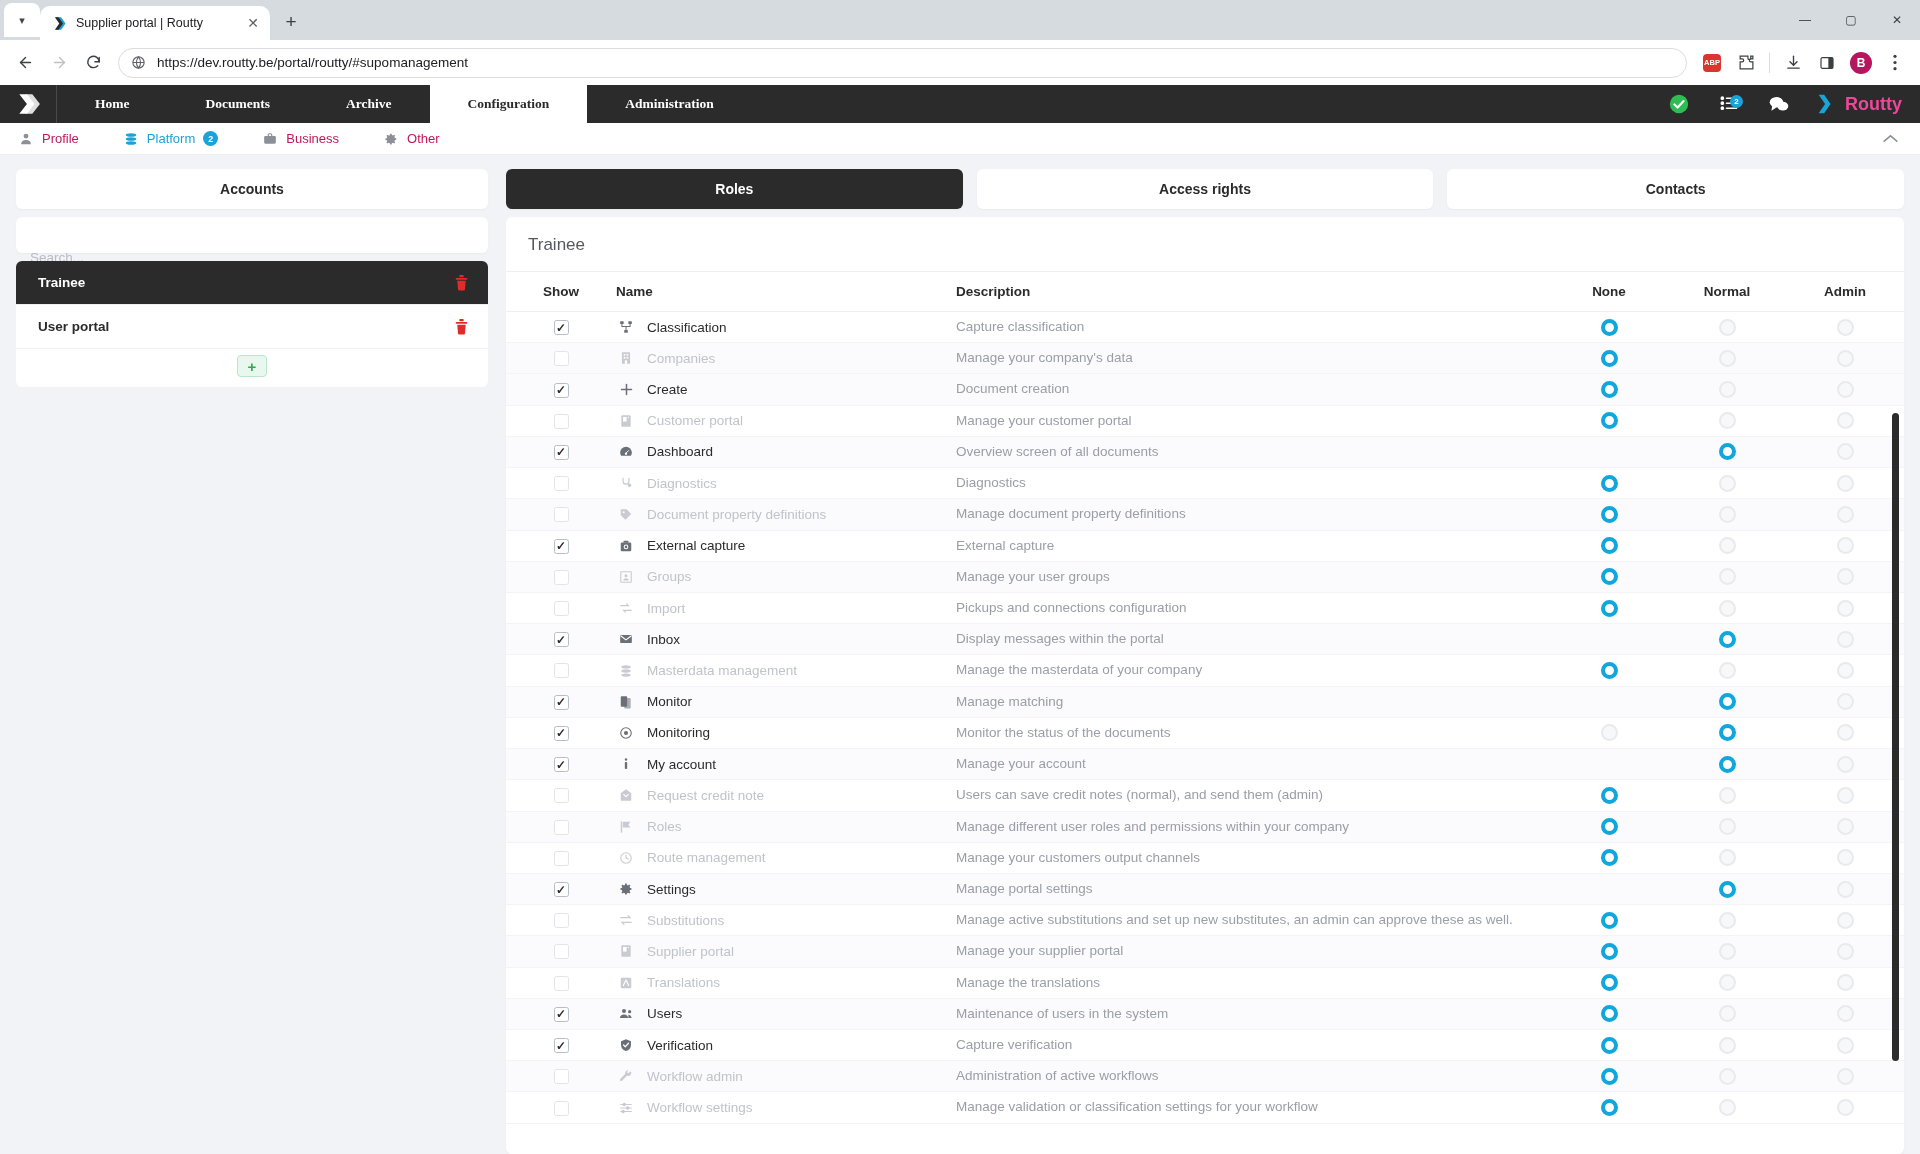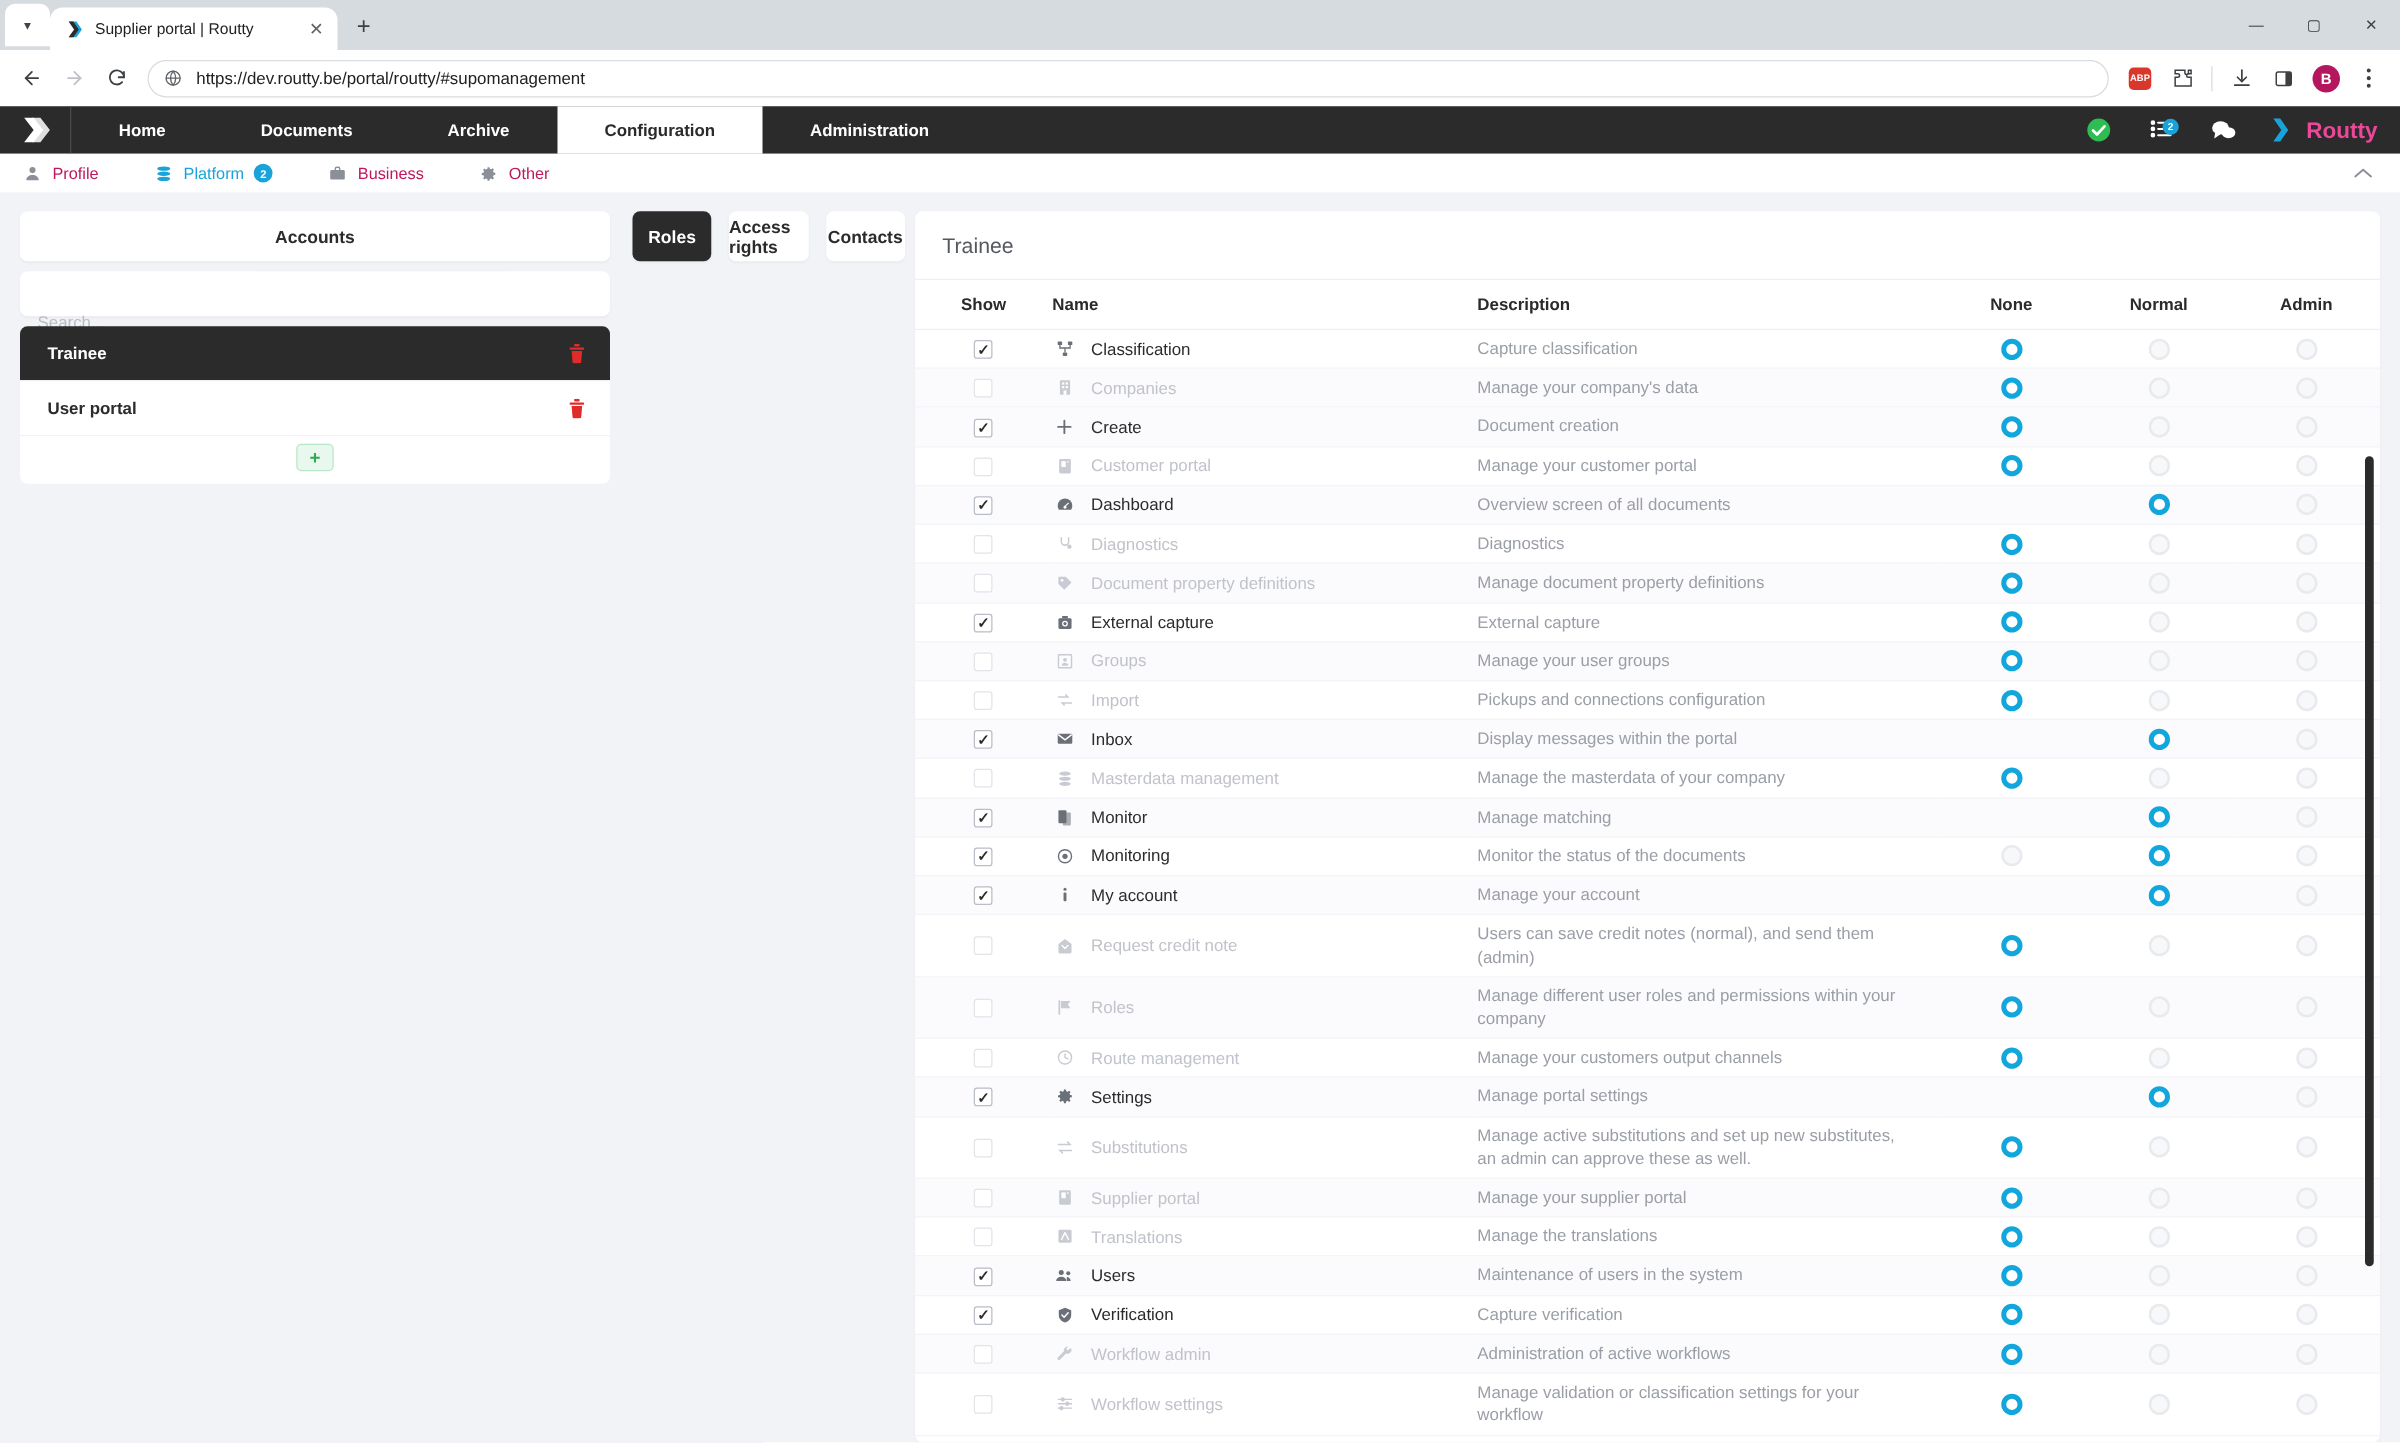--- a/index.html
+++ b/index.html
@@ -84,20 +84,21 @@
     flex: 0 0 38px;
   }
   .brand-cell {
     width: 57px; display: flex; align-items: center; justify-content: center;
     border-right: 1px solid #4a4a4a;
   }
   .nav-item {
     padding: 0 38px; display: flex; align-items: center; justify-content: center;
     color: #ffffff; font-size: 13.5px; font-weight: bold;
     white-space: nowrap;
+    font-family: Liberation Serif, serif;
   }
   .nav-item.active { background: #ffffff; color: #2b2b2b; }
   .topnav-spacer { flex: 1; }
   .topnav-right { display: flex; align-items: center; gap: 0; padding-right: 18px; }
   .tn-icon { width: 50px; display: flex; align-items: center; justify-content: center; position: relative; }
   .badge-sm {
     position: absolute; background: #1aa3d8; color:#fff; border-radius: 50%;
     width: 13px; height: 13px; font-size: 8px; font-weight: bold;
     display:flex; align-items:center; justify-content:center;
     right: 11px; bottom: 6px;
@@ -152,21 +153,21 @@
   .acct-row.selected .acct-name { color:#ffffff; }
   .trash-btn { width:26px; height:26px; display:flex; align-items:center; justify-content:center; }
   .add-wrap { display:flex; justify-content:center; background:#ffffff; border-radius: 0 0 6px 6px; padding: 6px 0 10px; }
   .add-btn {
     width: 30px; height: 22px; background:#e9f8ee; border:1px solid #b9e6c8;
     border-radius: 4px; display:flex; align-items:center; justify-content:center;
     color:#34a853; font-size: 15px; font-weight:bold;
   }
 
   
-  .right-col { flex: 1; display: flex; flex-direction: row; gap: 8px; min-width: 0; }
+  .right-col { flex: 1; display: flex; flex-direction: column; gap: 8px; min-width: 0; }
   .tabs-row { display: flex; gap: 14px; }
   .seg-tab {
     flex: 1; height: 40px; border-radius: 6px; background:#ffffff;
     display:flex; align-items:center; justify-content:center;
     font-size: 14px; font-weight: bold; color:#2b2b2b;
     box-shadow: 0 1px 2px rgba(0,0,0,.04);
   }
   .seg-tab.active { background:#2b2b2b; color:#ffffff; }
 
   .table-card {

